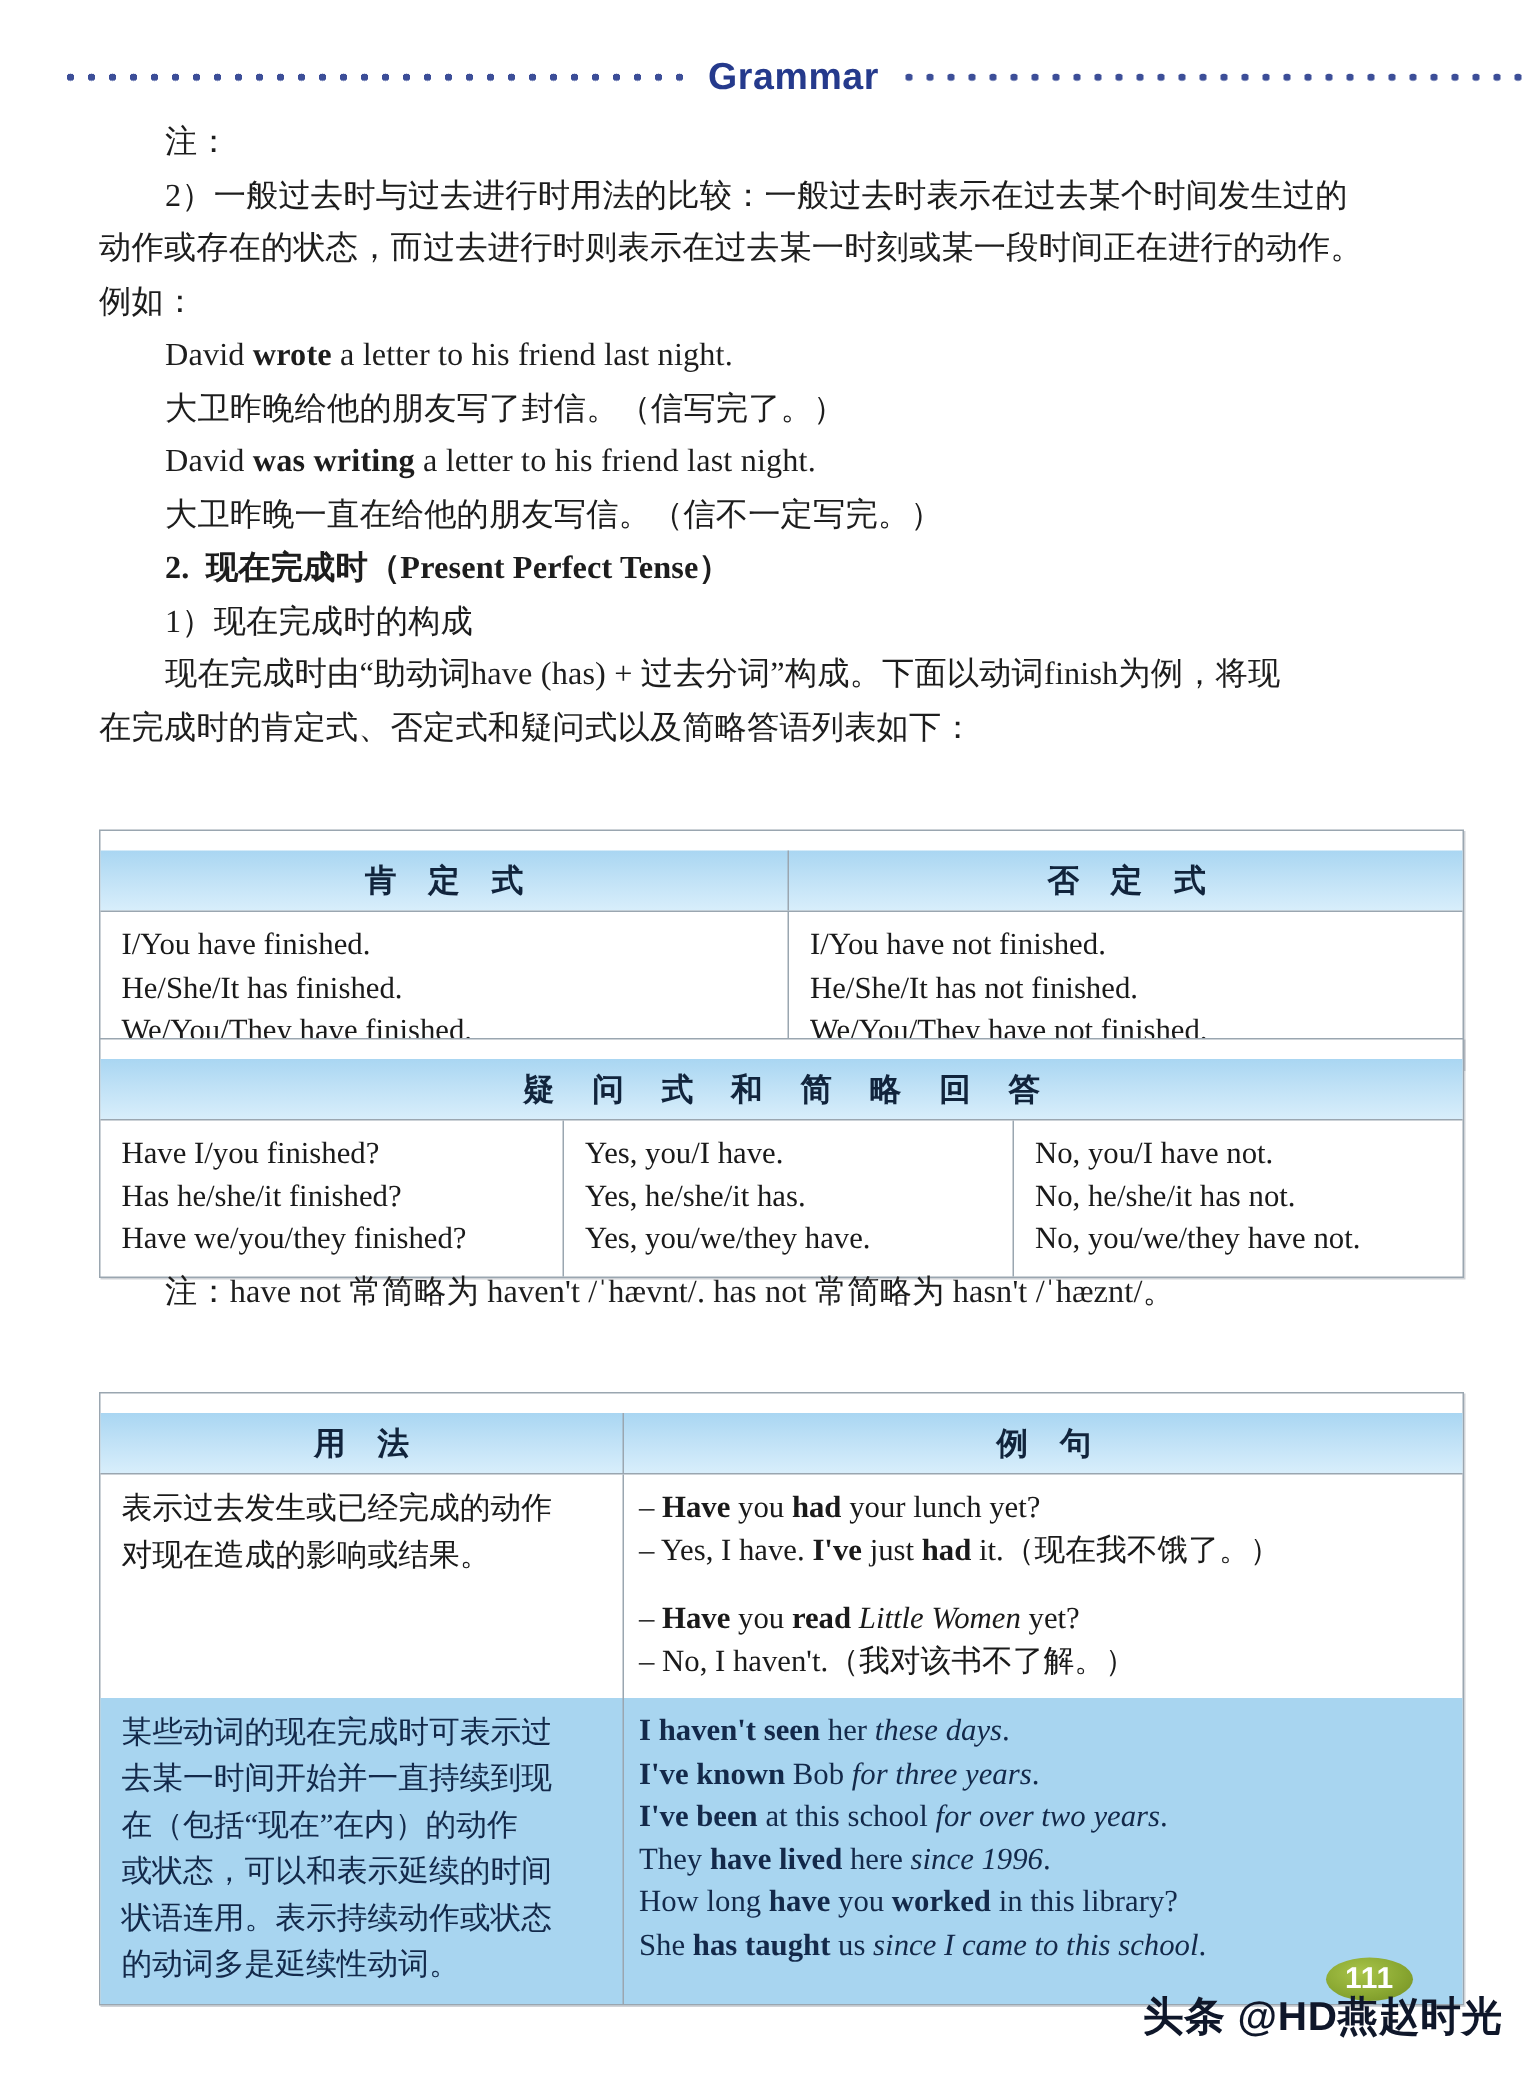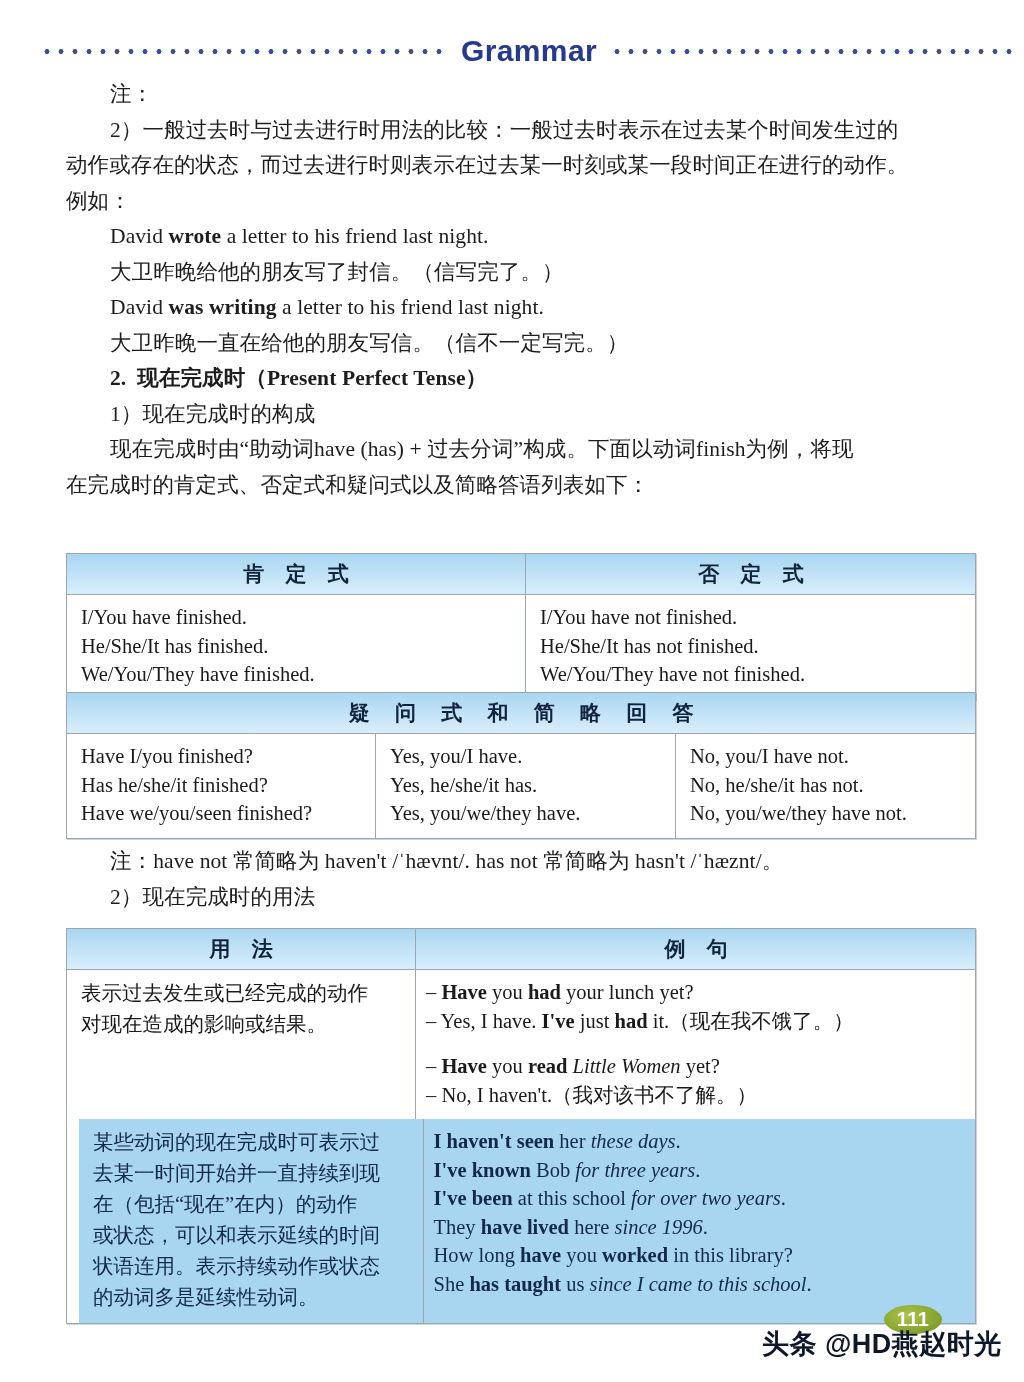--- a/index.html
+++ b/index.html
@@ -33,21 +33,21 @@
     background-size: 14px 7px;
     background-repeat: repeat-x;
     background-position: 0 center;
     opacity: .92;
   }
   .dot-rule.left { margin-left: 40px; }
   .dot-rule.right { margin-right: 6px; }
   .header-title {
     font-family: "Liberation Sans", "DejaVu Sans", sans-serif;
     font-weight: bold;
-    font-size: 30px;
+    font-size: 25px;
     color: #253a8c;
     letter-spacing: .4px;
     padding: 0 13px;
     white-space: nowrap;
     text-shadow: 0 1px 0 rgba(255,255,255,.6);
   }
 
   
   .content {
     position: absolute;
@@ -75,40 +75,41 @@
     box-sizing: border-box;
     background: #fff;
     box-shadow: 1px 1px 0 rgba(120,130,140,.35);
   }
   .thead {
     background: linear-gradient(to bottom, #a9d6f2 0%, #bfe1f6 45%, #d8eefb 100%);
     border-bottom: 1.2px solid #9aa6b0;
     display: flex;
     height: 40px;
     align-items: center;
+    margin-top: 13px;
   }
   .thead .th {
     flex: 1 1 0;
     text-align: center;
     font-size: 21px;
     font-weight: bold;
     color: #11243c;
     letter-spacing: 8px;
     text-indent: 8px;
   }
   .thead .th + .th { border-left: 1.2px solid #9aa6b0; height: 40px; line-height: 40px; }
   .trow { display: flex; }
   .trow .td {
     padding: 8px 12px 10px 14px;
     font-size: 20.5px;
     line-height: 28.5px;
     box-sizing: border-box;
   }
   .trow .td + .td { border-left: 1.2px solid #9aa6b0; }
-  .blue-row { background: #a8d5f0; margin-left: 12px; }
+  .blue-row { background: #a8d5f0; }
   .blue-row .td { color: #13294a; }
 
   
   #table-forms { top: 553px; }
   #table-forms .c1 { width: 458px; }
   #table-forms .c2 { width: 450px; }
 
   
   #table-questions { top: 692px; }
   #table-questions .qh { width: 100%; text-align: center; letter-spacing: 10px; text-indent: 10px; }
@@ -216,38 +217,37 @@
 </div>
 
 <div class="tbl" id="table-questions">
   <div class="thead">
     <div class="th qh">疑 问 式 和 简 略 回 答</div>
   </div>
   <div class="trow">
     <div class="td c1">
       <div>Have I/you finished?</div>
       <div>Has he/she/it finished?</div>
-      <div>Have we/you/seen finished?</div>
+      <div>Have we/you/they finished?</div>
     </div>
     <div class="td c2">
       <div>Yes, you/I have.</div>
       <div>Yes, he/she/it has.</div>
       <div>Yes, you/we/they have.</div>
     </div>
     <div class="td c3">
       <div>No, you/I have not.</div>
       <div>No, he/she/it has not.</div>
       <div>No, you/we/they have not.</div>
     </div>
   </div>
 </div>
 
 <div style="position:absolute; left:66px; top:845px; width:912px;">
   <p class="txt indent1">注：have not 常简略为 haven't /ˈhævnt/. has not 常简略为 hasn't /ˈhæznt/。</p>
-  <p class="txt indent1">2）现在完成时的用法</p>
 </div>
 
 <div class="tbl" id="table-usage">
   <div class="thead">
     <div class="th u1">用 法</div>
     <div class="th u2">例 句</div>
   </div>
 
   <div class="trow">
     <div class="td u1">

